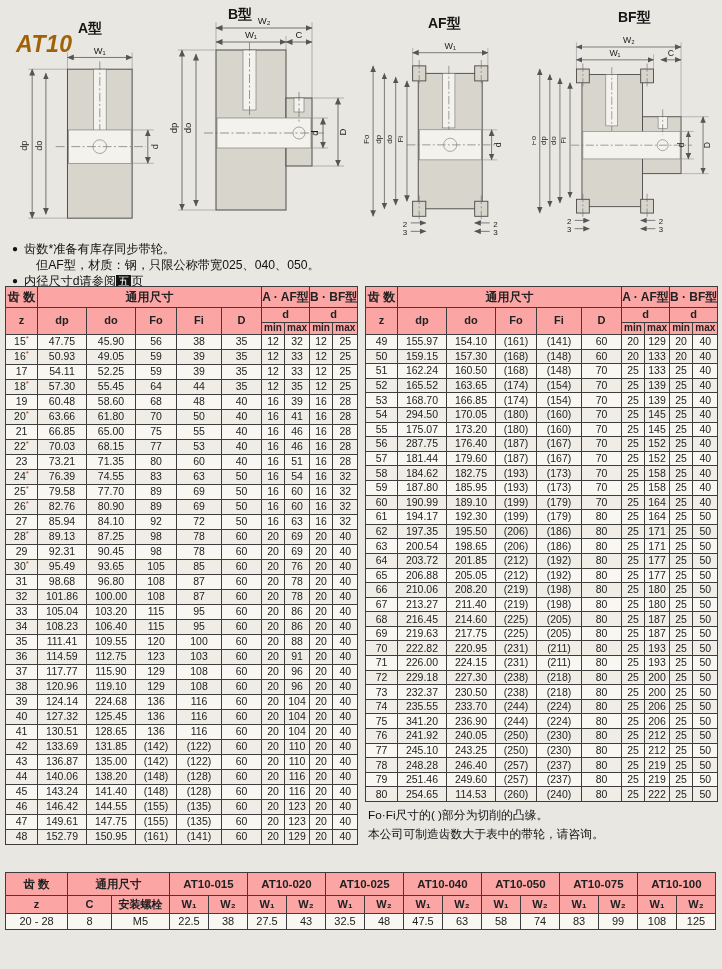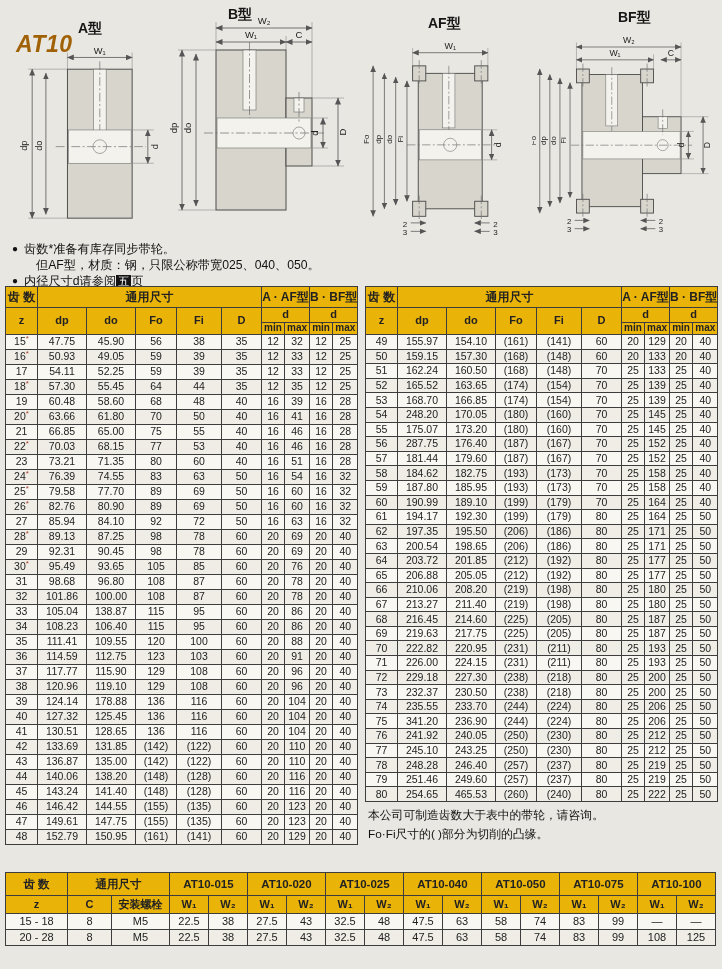--- a/index.html
+++ b/index.html
@@ -25,21 +25,21 @@
   svg text.small{font-size:8.5px}
   
   .notes{position:absolute;left:12px;top:241px;font-size:12.2px;line-height:15.6px;color:#111}
   .notes .indent{padding-left:24px}
   .bullet{font-size:10px;vertical-align:1px;margin-right:6px}
   .boxchar{display:inline-block;background:#141414;color:#fff;padding:0 2px;font-size:11px;line-height:13px}
   
   table{border-collapse:collapse;table-layout:fixed;position:absolute;background:#f8f7f1}
   th,td{border:1px solid #3d3d3d;text-align:center;vertical-align:middle;
         padding:0;white-space:nowrap;overflow:hidden;font-size:10.5px;line-height:1.05}
-  thead th{background:#eab308;font-weight:bold}
+  thead th{background:#fca5a5;font-weight:bold}
   table{border:1.5px solid #2e2e2e}
   .spec{top:286px}
   .specL{left:5px}
   .specR{left:365px}
   .spec th.h1{height:20px;font-size:12px}
   .spec th.h2{height:14px;font-size:11px}
   .spec th.h3{height:11px;font-size:10px}
   .specL tbody td{height:14px}
   .specR tbody td{height:13.6px}
   tbody tr:nth-child(even) td{background:#efede6}
@@ -488,21 +488,21 @@
         <td>87</td>
         <td>60</td>
         <td>20</td>
         <td>78</td>
         <td>20</td>
         <td>40</td>
       </tr>
       <tr>
         <td>33</td>
         <td>105.04</td>
-        <td>138.87</td>
+        <td>103.20</td>
         <td>115</td>
         <td>95</td>
         <td>60</td>
         <td>20</td>
         <td>86</td>
         <td>20</td>
         <td>40</td>
       </tr>
       <tr>
         <td>34</td>
@@ -560,21 +560,21 @@
         <td>108</td>
         <td>60</td>
         <td>20</td>
         <td>96</td>
         <td>20</td>
         <td>40</td>
       </tr>
       <tr>
         <td>39</td>
         <td>124.14</td>
-        <td>178.88</td>
+        <td>224.68</td>
         <td>136</td>
         <td>116</td>
         <td>60</td>
         <td>20</td>
         <td>104</td>
         <td>20</td>
         <td>40</td>
       </tr>
       <tr>
         <td>40</td>
@@ -780,21 +780,21 @@
         <td>(174)</td>
         <td>(154)</td>
         <td>70</td>
         <td>25</td>
         <td>139</td>
         <td>25</td>
         <td>40</td>
       </tr>
       <tr>
         <td>54</td>
-        <td>248.20</td>
+        <td>294.50</td>
         <td>170.05</td>
         <td>(180)</td>
         <td>(160)</td>
         <td>70</td>
         <td>25</td>
         <td>145</td>
         <td>25</td>
         <td>40</td>
       </tr>
       <tr>
@@ -1093,35 +1093,35 @@
         <td>(237)</td>
         <td>80</td>
         <td>25</td>
         <td>219</td>
         <td>25</td>
         <td>50</td>
       </tr>
       <tr>
         <td>80</td>
         <td>254.65</td>
-        <td>465.53</td>
+        <td>114.53</td>
         <td>(260)</td>
         <td>(240)</td>
         <td>80</td>
         <td>25</td>
         <td>222</td>
         <td>25</td>
         <td>50</td>
       </tr>
     </tbody>
 </table>
 
 <div class="footnotes">
+  <div>Fo·Fi尺寸的( )部分为切削的凸缘。</div>
   <div>本公司可制造齿数大于表中的带轮，请咨询。</div>
-  <div>Fo·Fi尺寸的( )部分为切削的凸缘。</div>
 </div>
 
 <table class="bottom">
   <colgroup>
       <col style="width:62px">
       <col style="width:44px">
       <col style="width:58px">
       <col style="width:39px">
       <col style="width:39px">
       <col style="width:39px">
@@ -1164,39 +1164,20 @@
         <th class="h2">W₁</th>
         <th class="h2">W₂</th>
         <th class="h2">W₁</th>
         <th class="h2">W₂</th>
         <th class="h2">W₁</th>
         <th class="h2">W₂</th>
       </tr>
   </thead>
   <tbody>
       <tr>
-        <td>15 - 18</td>
-        <td>8</td>
-        <td>M5</td>
-        <td>22.5</td>
-        <td>38</td>
-        <td>27.5</td>
-        <td>43</td>
-        <td>32.5</td>
-        <td>48</td>
-        <td>47.5</td>
-        <td>63</td>
-        <td>58</td>
-        <td>74</td>
-        <td>83</td>
-        <td>99</td>
-        <td>—</td>
-        <td>—</td>
-      </tr>
-      <tr>
         <td>20 - 28</td>
         <td>8</td>
         <td>M5</td>
         <td>22.5</td>
         <td>38</td>
         <td>27.5</td>
         <td>43</td>
         <td>32.5</td>
         <td>48</td>
         <td>47.5</td>

